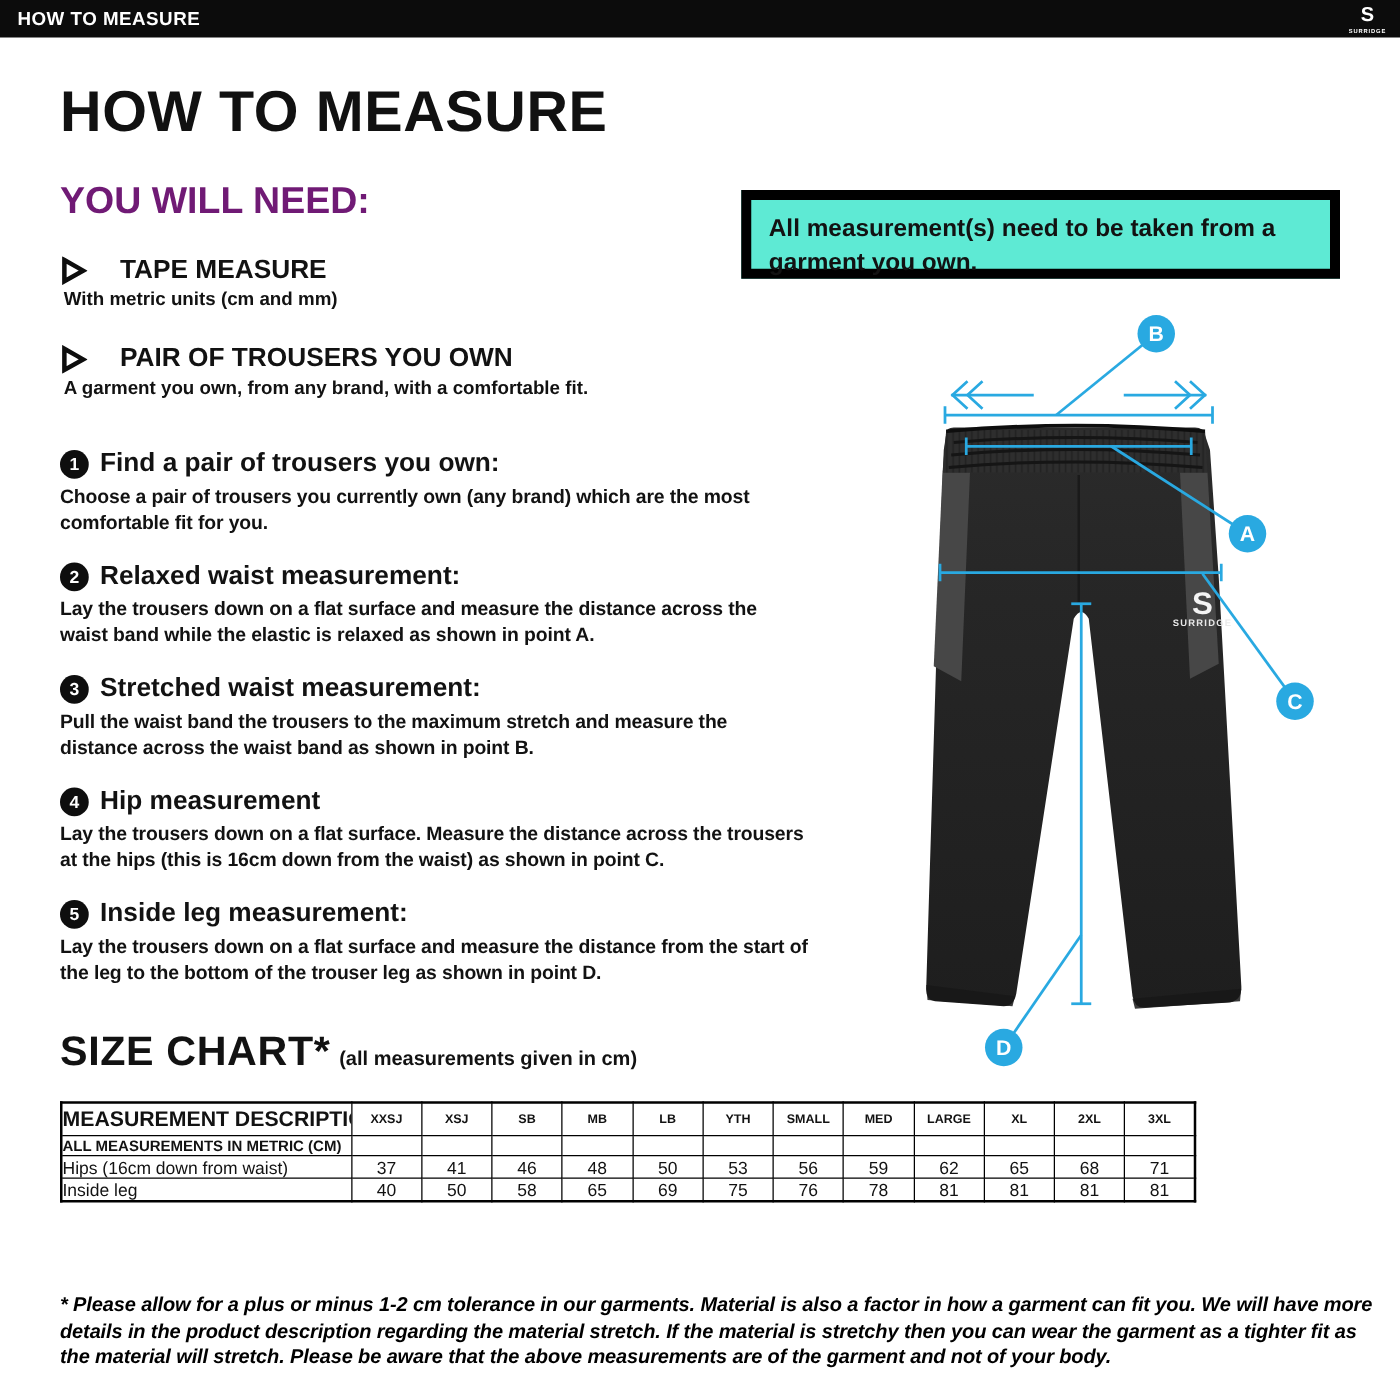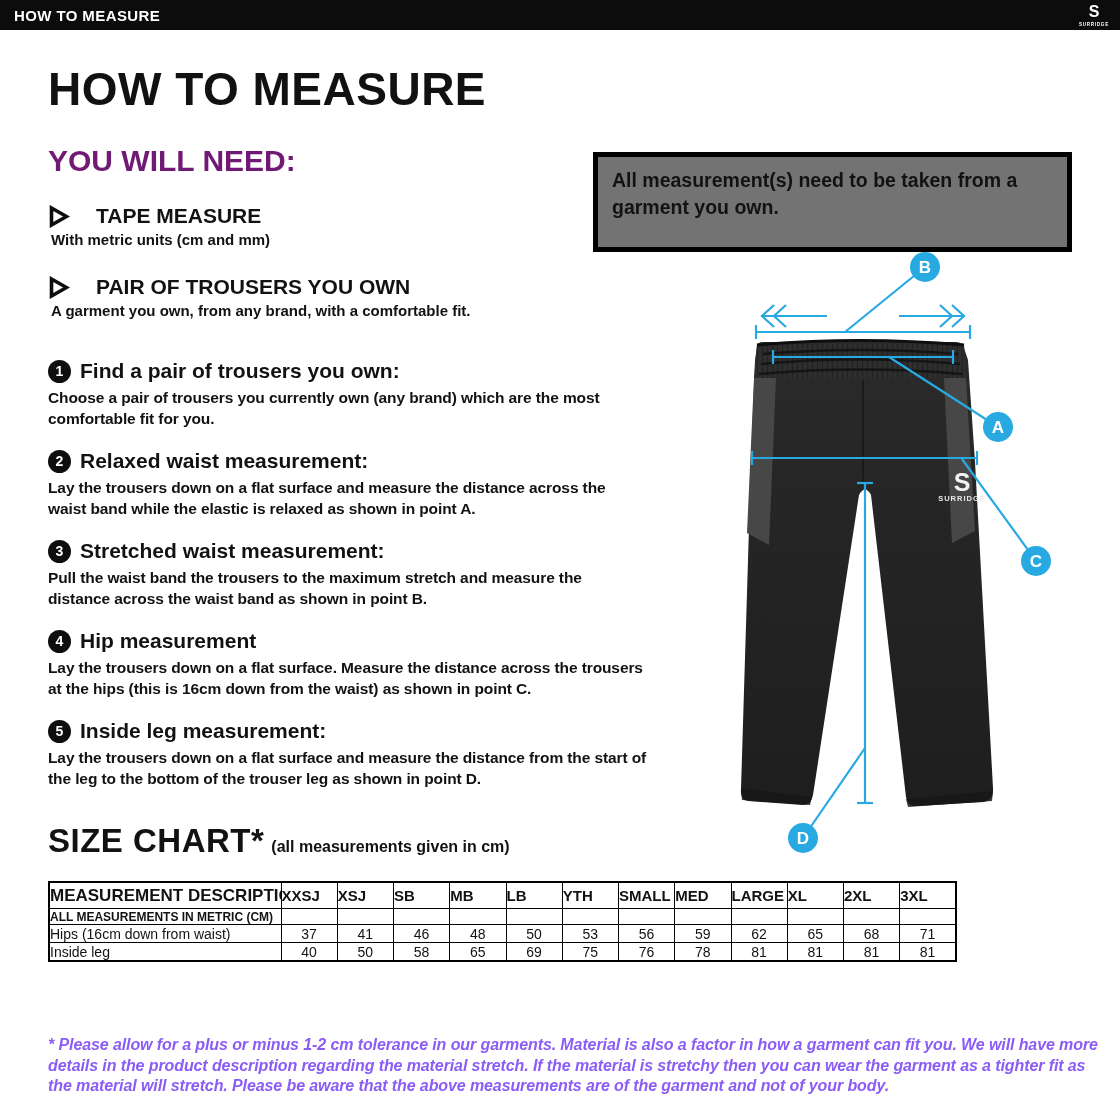--- a/index.html
+++ b/index.html
@@ -24,40 +24,40 @@
   .need-sub{font-size:15px;font-weight:700;margin:3px 0 0 3px;}
   
   .steps{position:absolute;left:48px;top:359px;width:618px;}
   .step{height:90px;}
   .step-head{display:flex;align-items:center;gap:9px;}
   .step-num{width:23px;height:23px;border-radius:50%;background:#0e0e0e;color:#fff;
     font-size:14px;font-weight:700;display:flex;align-items:center;justify-content:center;flex:0 0 auto;}
   .step-title{font-size:21px;font-weight:800;}
   .step-body{margin:4px 0 0 0;font-size:15.5px;font-weight:700;line-height:21px;width:600px;letter-spacing:-.1px;}
   
-  .note-box{position:absolute;left:593px;top:152px;width:479px;height:100px;border:5px solid #000000;
-    box-sizing:border-box;padding:10px 14px;font-size:19.5px;font-weight:800;line-height:27px;background:#737373;}
+  .note-box{position:absolute;left:593px;top:152px;width:479px;height:71px;border:8px solid #000000;
+    box-sizing:border-box;padding:10px 14px;font-size:19.5px;font-weight:800;line-height:27px;background:#5eead4;}
   
   .figure-svg{position:absolute;left:715px;top:240px;width:405px;height:640px;}
   
   .size-chart-head{position:absolute;left:48px;top:822px;white-space:nowrap;}
   .sc-title{font-size:33px;font-weight:700;letter-spacing:.5px;}
   .sc-sub{font-size:16px;font-weight:700;margin-left:7px;}
   table.size-chart{position:absolute;left:48px;top:881px;width:909px;border-collapse:collapse;
     table-layout:fixed;border:2px solid #000;background:#fff;}
   table.size-chart th,table.size-chart td{border:1px solid #000;padding:0;overflow:hidden;white-space:nowrap;}
   .head-desc{font-size:17px;font-weight:700;text-align:left;padding:3px 6px;height:25px;}
-  .head-size{font-size:15px;font-weight:700;text-align:left;height:25px;}
+  .head-size{font-size:10px;font-weight:700;text-align:center;height:25px;}
   .metric-label{font-size:12px;font-weight:700;text-align:left;padding:1px 6px;height:15px;}
   .metric-empty{height:15px;}
   .row-label{font-size:14px;font-weight:400;text-align:left;padding:1px 6px;height:17px;}
   .cell-val{font-size:14px;font-weight:400;text-align:center;height:17px;}
   
   .footnote{position:absolute;left:48px;top:1019px;width:1056px;font-size:16px;font-weight:700;
-    font-style:italic;line-height:20.5px;letter-spacing:-.1px;color:#8b5cf6;}
+    font-style:italic;line-height:20.5px;letter-spacing:-.1px;color:#000000;}
 </style>
 </head>
 <body>
 
 <div class="topbar">
   <span class="topbar-title">HOW TO MEASURE</span>
   <svg width="36" height="26" viewBox="0 0 36 26">
     <text x="18" y="15" text-anchor="middle" font-size="16" font-weight="900" fill="#ffffff">S</text>
     <text x="18" y="24" text-anchor="middle" font-size="4.6" font-weight="700" letter-spacing="0.7" fill="#ffffff">SURRIDGE</text>
   </svg>

